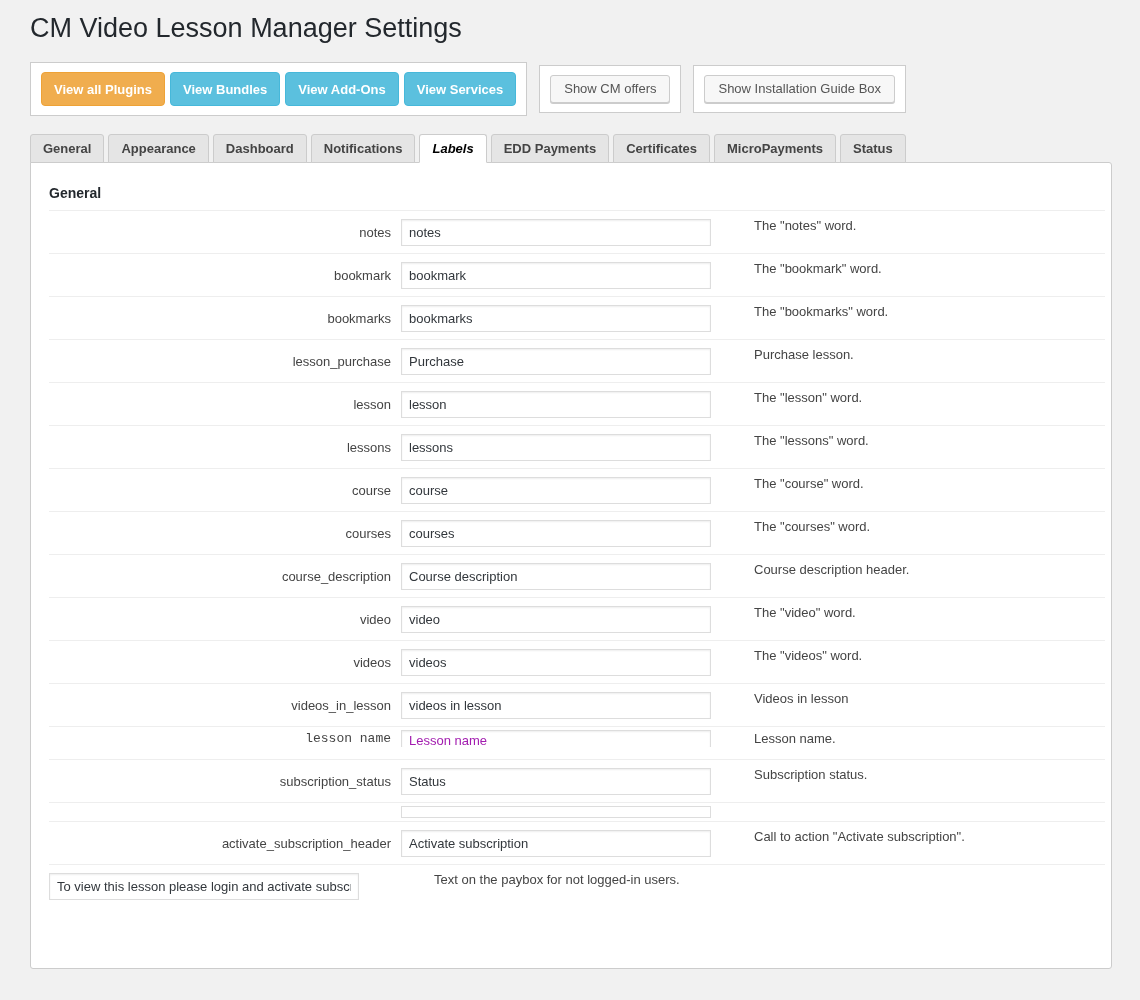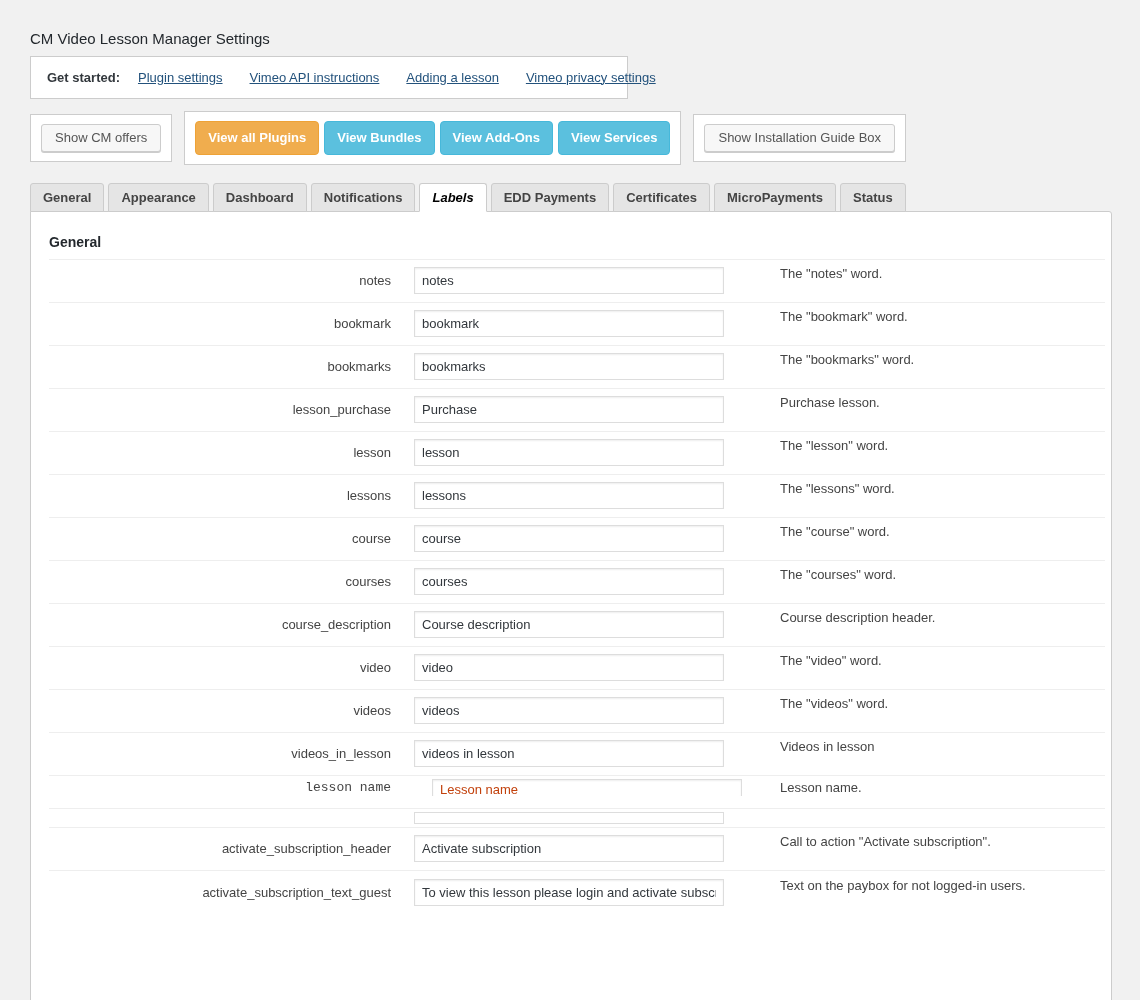--- a/index.html
+++ b/index.html
@@ -6,22 +6,22 @@
   html, body { margin:0; padding:0; }
   body {
     width:1140px; height:1000px; overflow:hidden;
     background:#f1f1f1;
     font-family:"Liberation Sans", sans-serif;
     font-size:13px; color:#444;
   }
   .page { padding:0 28px 0 30px; }
 
   h1.page-title {
-    font-size:15px; font-weight:400; color:#23282d;
-    margin:0; padding:29px 0 4px; line-height:1.3;
+    font-size:27px; font-weight:400; color:#23282d;
+    margin:0; padding:11px 0 4px; line-height:1.3;
   }
 
   
   .gs-box {
     background:#fff; border:1px solid #ccc; width:598px;
     padding:13px 16px; margin-top:3px; white-space:nowrap;
   }
   .gs-label { font-weight:bold; color:#32373c; margin-right:18px; }
   .gs-link { color:#23527c; text-decoration:underline; margin-right:27px; cursor:pointer; }
   .gs-link:last-child { margin-right:0; }
@@ -57,73 +57,69 @@
     margin-top:-1px; position:relative; z-index:1;
     padding:22px 0 60px 0; min-height:795px;
   }
   .form-area { margin:0 6px 0 18px; }
   h2.section-title {
     font-size:14px; font-weight:bold; color:#23282d;
     margin:0; padding:0 0 9px; border-bottom:1px solid #eee;
   }
 
   .row {
-    display:grid; grid-template-columns:342px 310px 1fr; column-gap:23px;
+    display:grid; grid-template-columns:342px 310px 1fr; column-gap:10px;
     align-items:center; height:43px; border-bottom:1px solid #eee;
   }
   .row:last-child { border-bottom:none; }
   .cell-label { text-align:right; color:#444; }
   .cell-desc { padding-left:33px; color:#444; transform:translateY(-7px); }
   .text-input {
     width:310px; height:27px; border:1px solid #ddd; background:#fff;
     padding:3px 7px; font-size:13px; color:#32373c; font-family:inherit;
     border-radius:0; box-shadow:inset 0 1px 2px rgba(0,0,0,.07);
   }
 
   
   .row-clipped { height:33px; align-items:start; padding-top:3px; }
   .row-clipped .cell-label span {
     display:inline-block; height:11px; line-height:15px; overflow:hidden;font-family:Liberation Mono, monospace;
   }
   .fake-input {
     width:310px; height:17px; border:1px solid #ddd; border-bottom:none;
-    padding:2px 7px 0; overflow:hidden; color:#c2410c; line-height:15px;
+    padding:2px 7px 0; overflow:hidden; color:#a21caf; line-height:15px;
     box-shadow:inset 0 1px 2px rgba(0,0,0,.07);
-    margin-left:18px;
   }
   .row-clipped .cell-desc { transform:none; padding-top:1px; }
 
   
   .row-partial { height:19px; }
   .sliver {
     grid-column:2; width:310px; height:12px;
     border:1px solid #ddd; background:#fff;
   }
 </style>
 </head>
 <body>
 
 <div class="page">
 
   <h1 class="page-title">CM Video Lesson Manager Settings</h1>
 
-  <div class="gs-box">
-    <span class="gs-label">Get started:</span><span id="gs-links"><a class="gs-link" href="#">Plugin settings</a><a class="gs-link" href="#">Vimeo API instructions</a><a class="gs-link" href="#">Adding a lesson</a><a class="gs-link" href="#">Vimeo privacy settings</a></span>
-  </div>
 
   <div class="toolbar">
-    <div class="tool-box box-a">
-      <button class="btn-secondary">Show CM offers</button>
-    </div>
     <div class="tool-box box-b" id="view-buttons">
         <button class="cm-btn" style="background: rgb(240, 173, 78); border-color: rgb(238, 162, 54);">View all Plugins</button>
         <button class="cm-btn" style="background: rgb(91, 192, 222); border-color: rgb(70, 184, 218);">View Bundles</button>
         <button class="cm-btn" style="background: rgb(91, 192, 222); border-color: rgb(70, 184, 218);">View Add-Ons</button>
         <button class="cm-btn" style="background: rgb(91, 192, 222); border-color: rgb(70, 184, 218);">View Services</button>
       </div>
+    <div class="tool-box box-a">
+      <button class="btn-secondary">Show CM offers</button>
+    </div>
     <div class="tool-box box-c">
       <button class="btn-secondary">Show Installation Guide Box</button>
     </div>
   </div>
 
   <div class="tabs" id="tabs">
       <div class="tab">General</div>
       <div class="tab">Appearance</div>
       <div class="tab">Dashboard</div>
       <div class="tab">Notifications</div>
@@ -198,30 +194,34 @@
             <div class="cell-input"><input type="text" class="text-input" value="videos in lesson" style=""></div>
             <div class="cell-desc"><span>Videos in lesson</span></div>
           </div>
           <div class="row row-clipped">
             <div class="cell-label"><span>lesson_name</span></div>
             <div class="cell-input">
               <div class="fake-input"><span>Lesson name</span></div>
             </div>
             <div class="cell-desc"><span>Lesson name.</span></div>
           </div>
+          <div class="row">
+            <div class="cell-label"><span>subscription_status</span></div>
+            <div class="cell-input"><input type="text" class="text-input" value="Status" style=""></div>
+            <div class="cell-desc"><span>Subscription status.</span></div>
+          </div>
           <div class="row row-partial">
             <div class="sliver"></div>
           </div>
           <div class="row">
             <div class="cell-label"><span>activate_subscription_header</span></div>
             <div class="cell-input"><input type="text" class="text-input" value="Activate subscription" style=""></div>
             <div class="cell-desc"><span>Call to action "Activate subscription".</span></div>
           </div>
           <div class="row">
-            <div class="cell-label"><span>activate_subscription_text_guest</span></div>
             <div class="cell-input"><input type="text" class="text-input" value="To view this lesson please login and activate subscription." style=""></div>
             <div class="cell-desc"><span>Text on the paybox for not logged-in users.</span></div>
           </div>
         </div>
     </div>
   </div>
 
 </div>
 
 </body></html>

